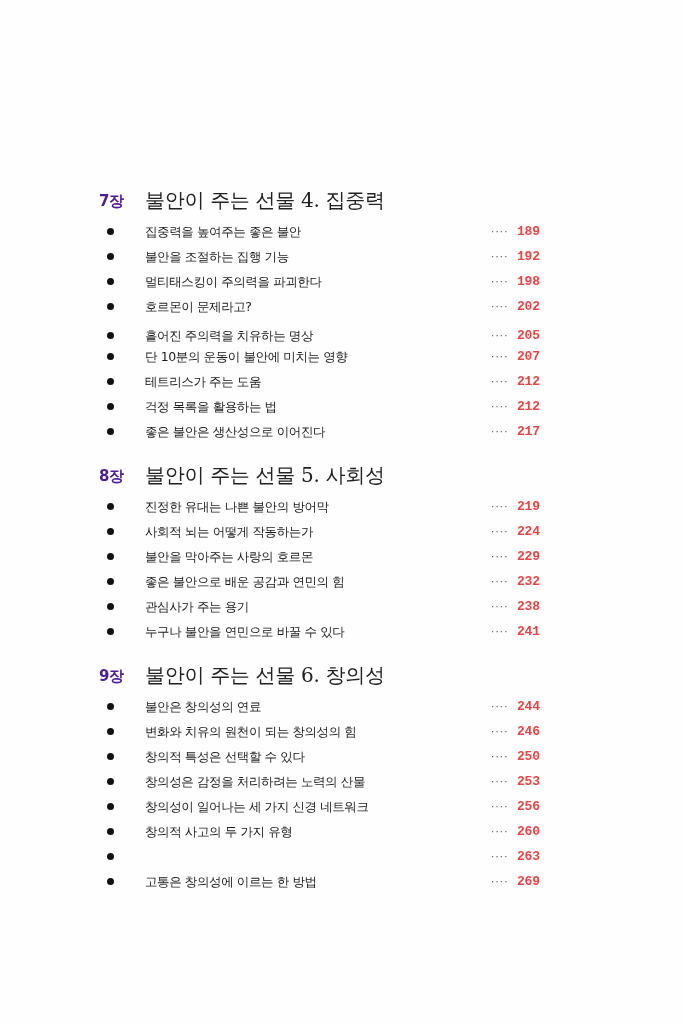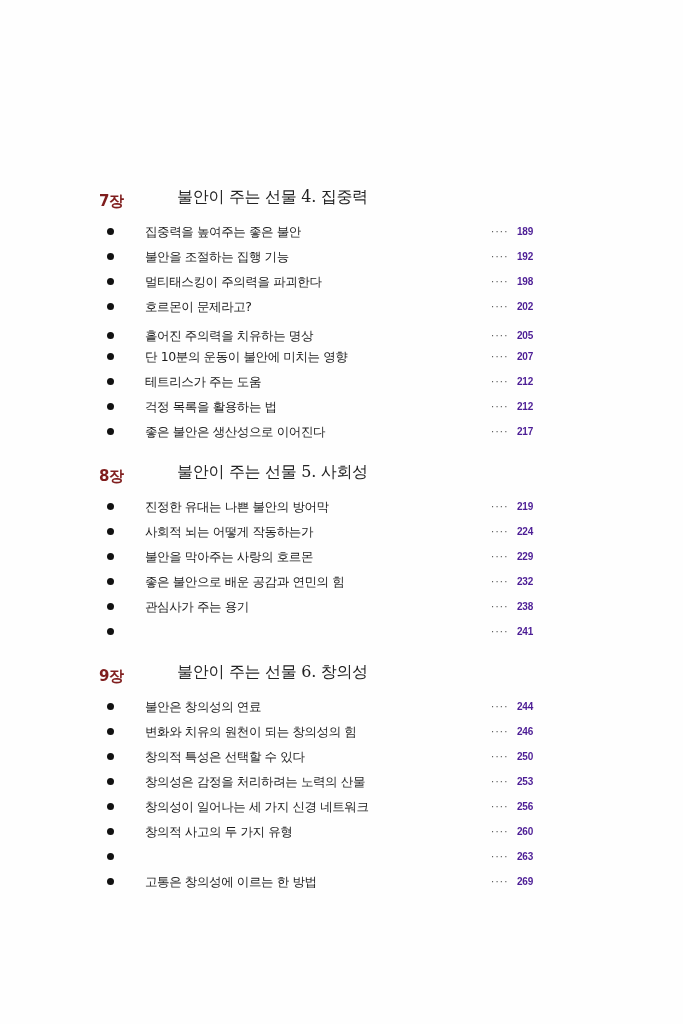--- a/index.html
+++ b/index.html
@@ -35,34 +35,33 @@
       width: 683px;
     }
     .chapter-num {
       position: absolute;
       left: 99px;
       top: 5px;
       font-family: "DejaVu Sans", sans-serif;
       font-size: 15px;
       font-weight: bold;
       letter-spacing: -0.5px;
-      color: #7f1d1d;
+      color: #4c1d95;
       white-space: nowrap;
     }
     .chapter-title {
       position: absolute;
       left: 145px;
       top: 0px;
       font-family: "DejaVu Serif", serif;
-      font-size: 16px;
+      font-size: 20px;
       font-weight: normal;
       color: #222222;
       white-space: nowrap;
       letter-spacing: -0.3px;
-      margin-left: 32px;
     }
     .entries {
       position: absolute;
       left: 0;
       top: 36px;
       width: 683px;
     }
     .entry {
       position: absolute;
       left: 0;
@@ -97,24 +96,24 @@
       font-size: 10px;
       color: #555555;
       letter-spacing: 1.2px;
       line-height: 18px;
       white-space: nowrap;
     }
     .page-num {
       position: absolute;
       left: 517px;
       top: 0;
-      font-family: Liberation Sans, sans-serif;
-      font-size: 10px;
+      font-family: Liberation Mono, monospace;
+      font-size: 13px;
       font-weight: bold;
-      color: #4c1d95;
+      color: #ef4444;
       line-height: 18px;
       white-space: nowrap;
       letter-spacing: -0.2px;
     }
   </style>
 </head>
 <body>
 
 <div class="page">
 
@@ -212,20 +211,21 @@
         <span class="page-num">232</span>
       </div>
       <div class="entry" style="top:100px;">
         <span class="bullet"></span>
         <span class="entry-text">관심사가 주는 용기</span>
         <span class="leader">····</span>
         <span class="page-num">238</span>
       </div>
       <div class="entry" style="top:125px;">
         <span class="bullet"></span>
+        <span class="entry-text">누구나 불안을 연민으로 바꿀 수 있다</span>
         <span class="leader">····</span>
         <span class="page-num">241</span>
       </div>
     </div>
   </section>
 
   <section class="chapter" style="top:662px;">
     <div class="chapter-head">
       <span class="chapter-num">9장</span>
       <span class="chapter-title">불안이 주는 선물 6. 창의성</span>

